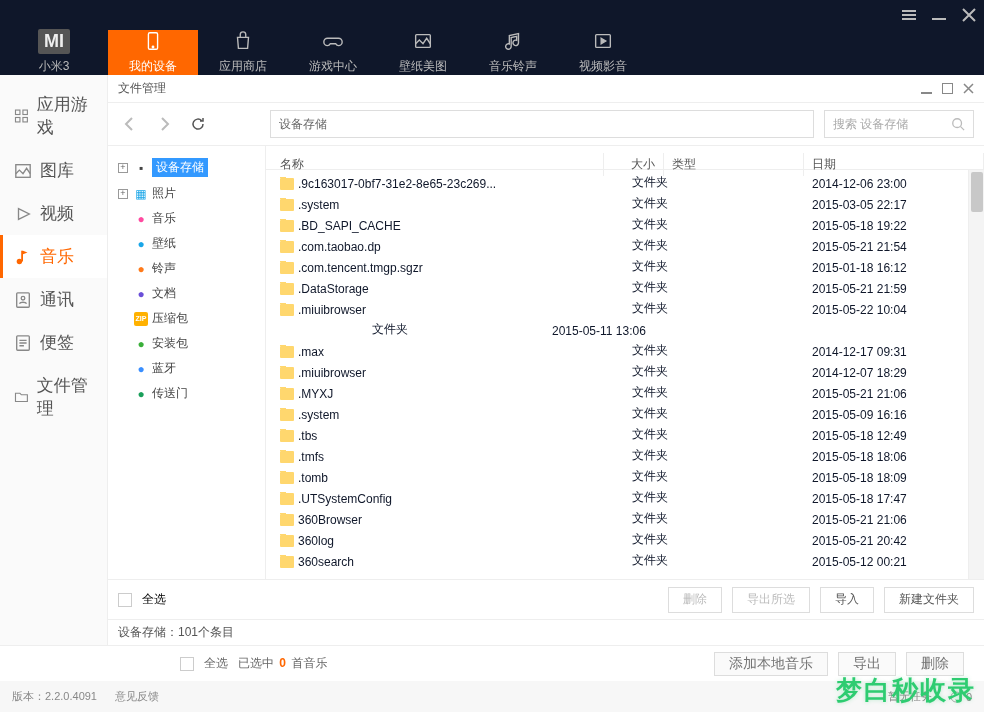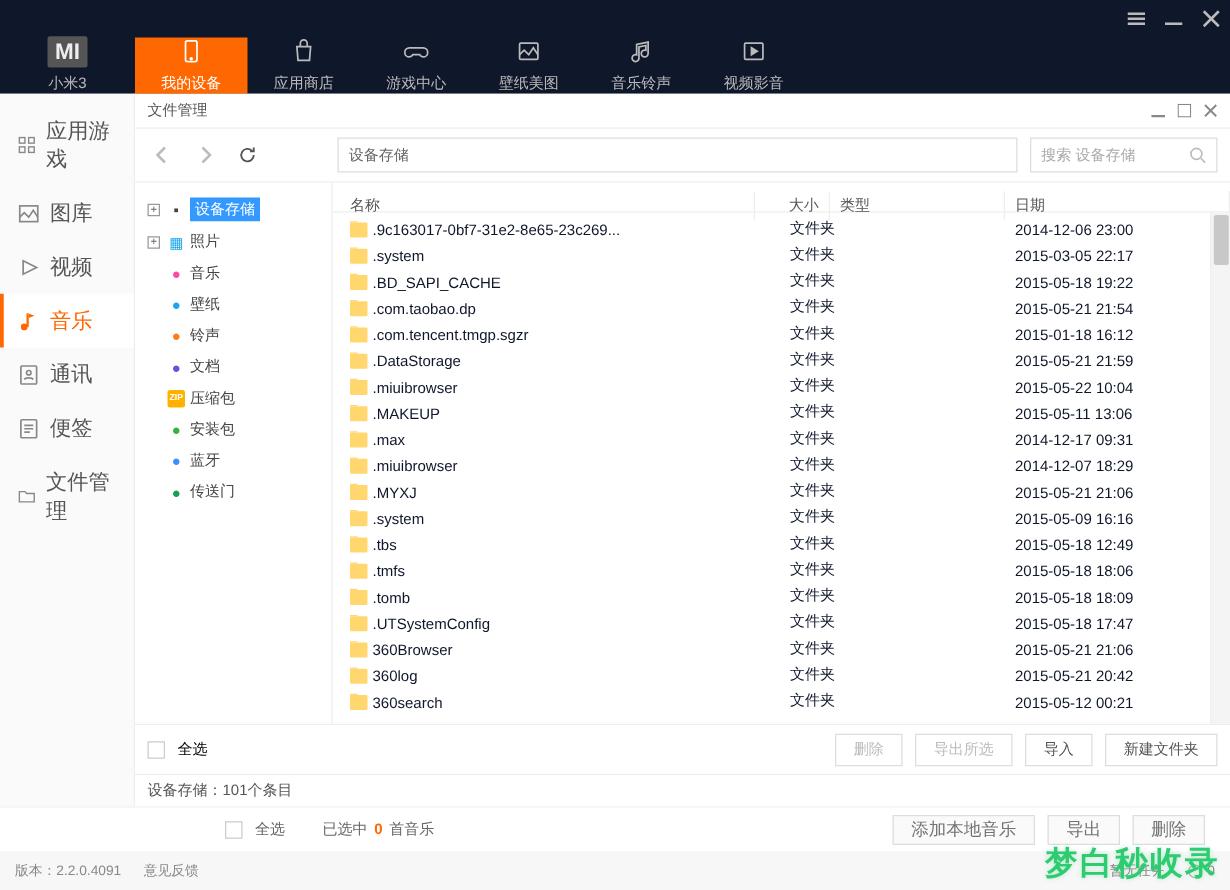--- a/index.html
+++ b/index.html
@@ -352,24 +352,20 @@
             <div class="fl-row">
               <div class="c-name">
                 <span class="folder-icon"></span>
                 <span>.miuibrowser</span>
               </div>
               <div class="c-size"></div>
               <div class="c-type">文件夹</div>
               <div class="c-date">2015-05-22 10:04</div>
             </div>
             <div class="fl-row">
-              <div class="c-name">
-                <span class="folder-icon"></span>
-                <span>.MAKEUP</span>
-              </div>
               <div class="c-size"></div>
               <div class="c-type">文件夹</div>
               <div class="c-date">2015-05-11 13:06</div>
             </div>
             <div class="fl-row">
               <div class="c-name">
                 <span class="folder-icon"></span>
                 <span>.max</span>
               </div>
               <div class="c-size"></div>
@@ -484,21 +480,21 @@
     </div>
     <div class="fm-status">
         <span>设备存储：101个条目</span>
       </div>
   </div>
 </div>
 
 <div class="secondary-footer">
   <span class="chk"></span>
   <span>全选</span>
-  <span style="margin-left:20px">
+  <span style="">
     <span>已选中</span>
     <span class="sf-count">0</span>
     <span>首音乐</span>
   </span>
   <div class="sf-spacer"></div>
   <button class="sf-btn">添加本地音乐</button>
   <button class="sf-btn">导出</button>
   <button class="sf-btn">删除</button>
 </div>
 

